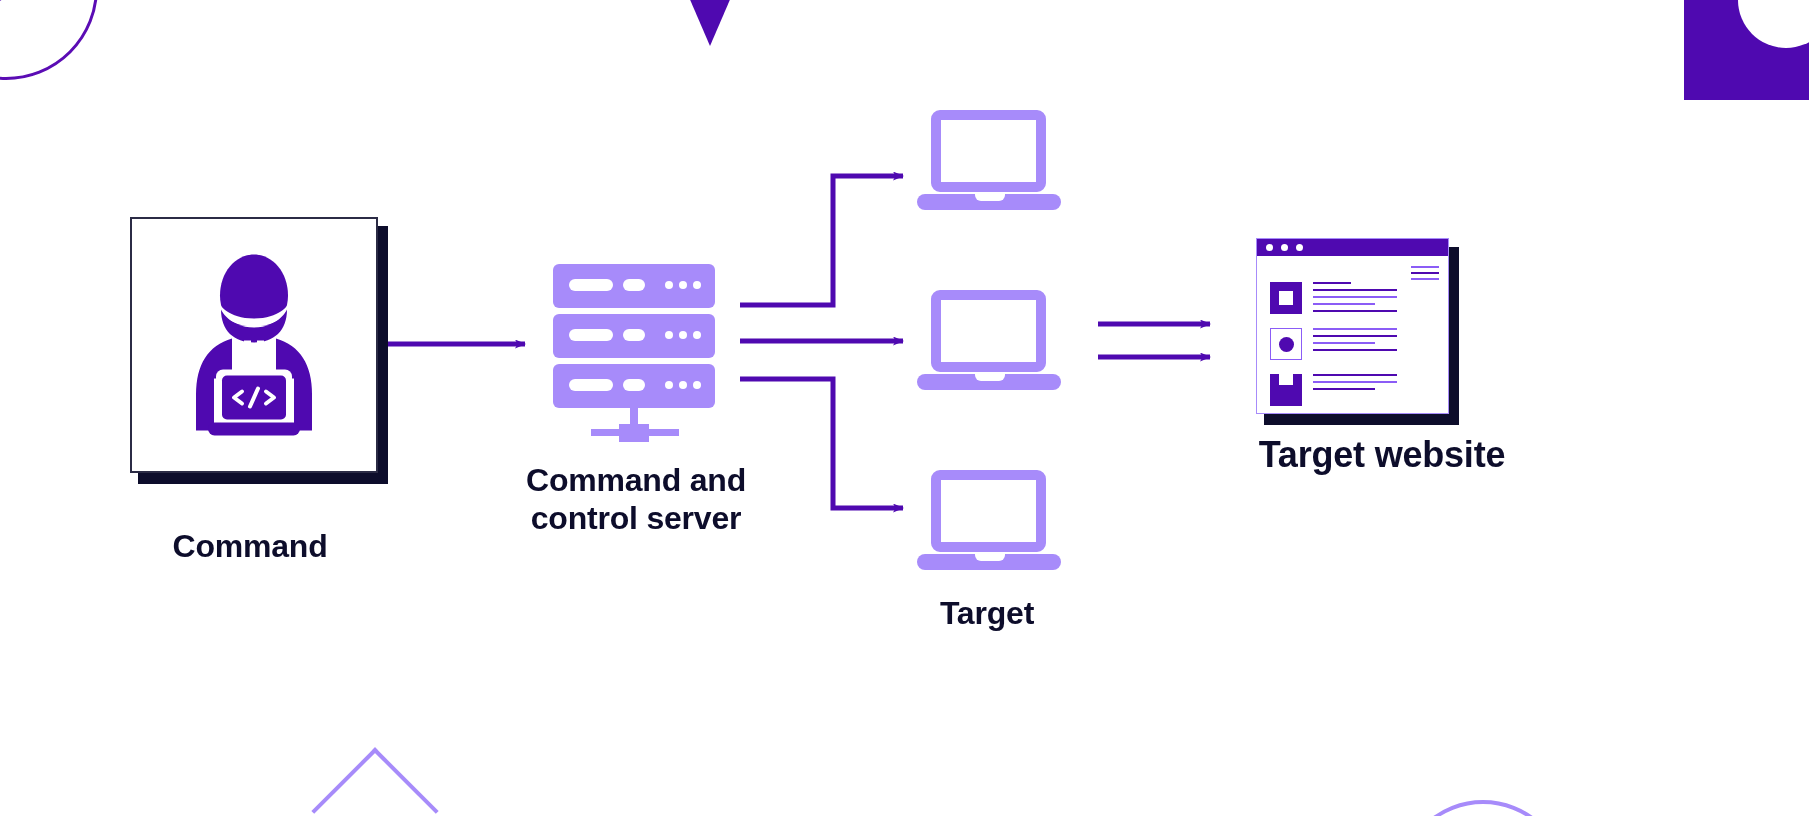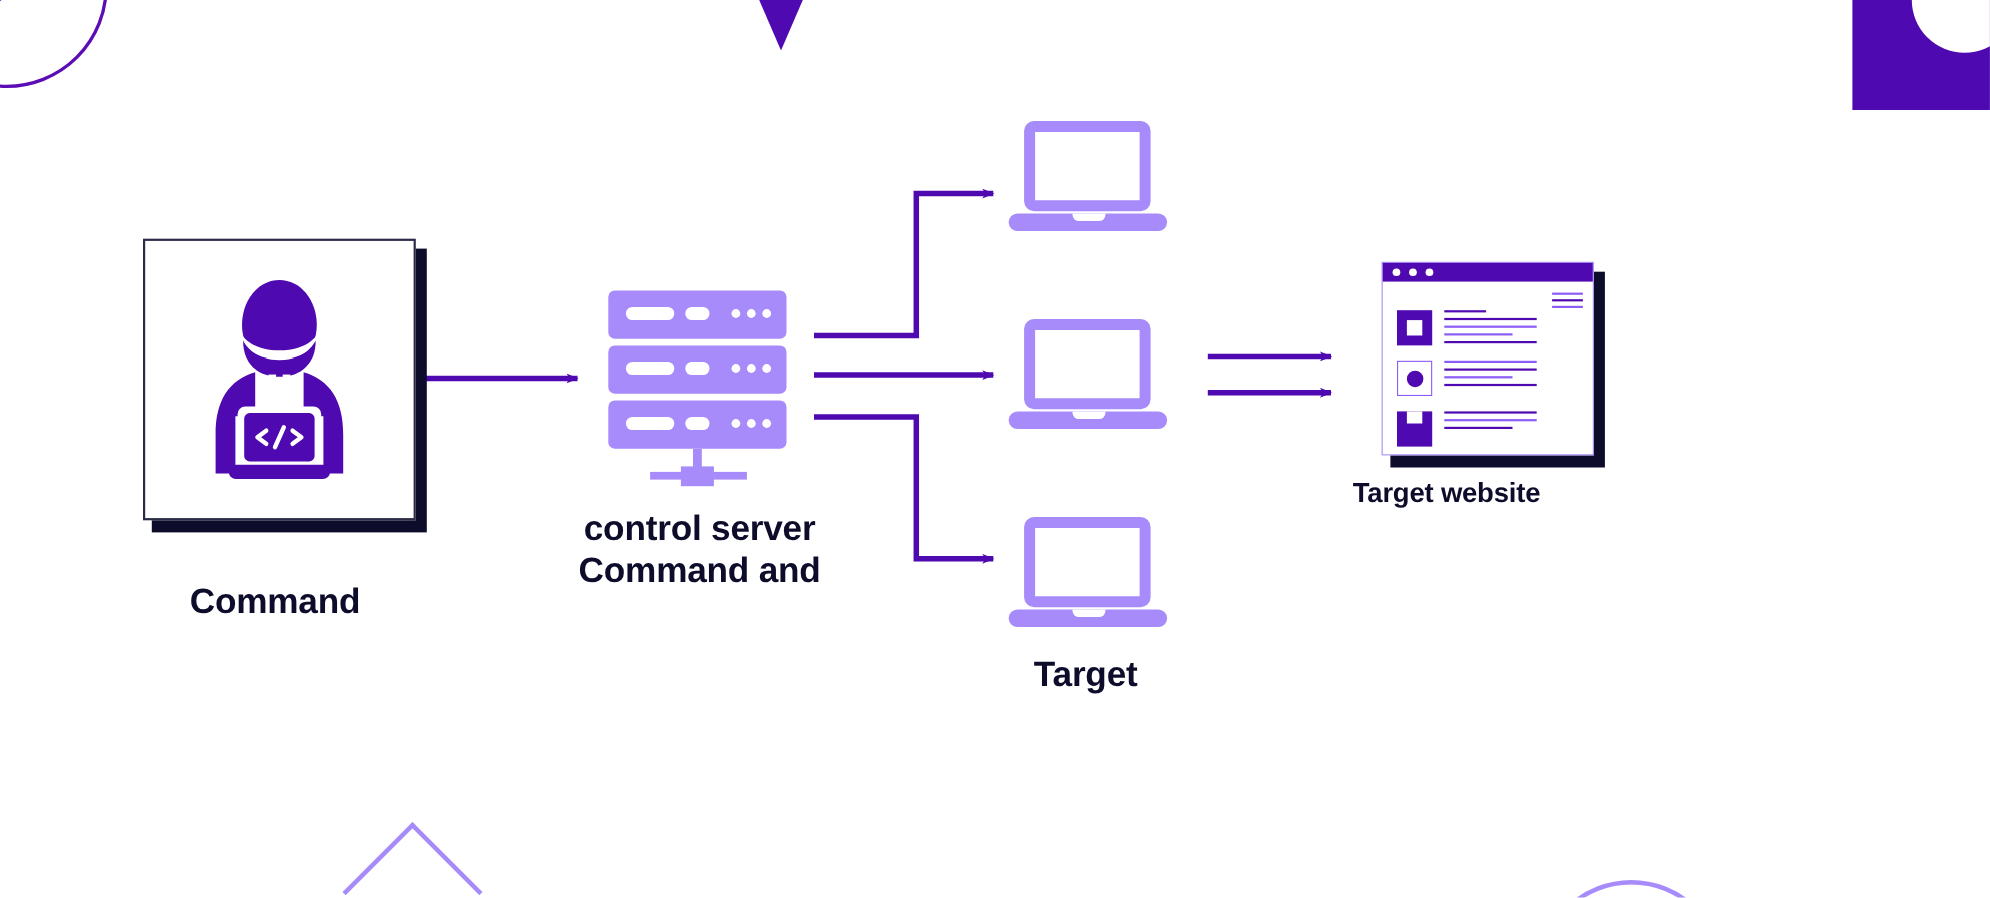--- a/index.html
+++ b/index.html
@@ -28,21 +28,21 @@
   .attacker-shadow{position:absolute;left:8px;top:9px;width:250px;height:258px;background:#0D0D2B;}
   .attacker-card{position:absolute;left:0;top:0;width:248px;height:256px;background:#ffffff;
                  border:2px solid #2B2B45;box-sizing:border-box;}
   .attacker-card svg{position:absolute;left:50%;top:50%;transform:translate(-50%,-50%);}
 
   
   .lbl{color:#0D0D2B;font-weight:bold;text-align:center;line-height:1.18;letter-spacing:-0.2px;}
   .lbl-attacker{left:120px;top:528px;width:260px;font-size:32px;}
   .lbl-cc{left:490px;top:462px;width:292px;font-size:32px;}
   .lbl-botnet{left:866px;top:595px;width:242px;font-size:32px;}
-  .lbl-target{left:1164px;top:434px;width:302px;font-size:25px;}
+  .lbl-target{left:1231px;top:434px;width:302px;font-size:36px;}
 
   
   .server{left:553px;top:264px;width:164px;height:185px;}
   .srv-unit{position:absolute;left:0;width:162px;height:44px;background:#A78BFA;border-radius:6px;}
   .srv-u1{top:0;} .srv-u2{top:50px;} .srv-u3{top:100px;}
   .srv-pill{position:absolute;left:16px;top:15px;width:44px;height:12px;border-radius:7px;background:#ffffff;}
   .srv-pill2{position:absolute;left:70px;top:15px;width:22px;height:12px;border-radius:7px;background:#ffffff;}
   .srv-dots{position:absolute;right:14px;top:17px;display:flex;gap:6px;}
   .srv-dots i{display:block;width:8px;height:8px;border-radius:50%;background:#ffffff;}
   .srv-neck{position:absolute;left:77px;top:144px;width:8px;height:20px;background:#A78BFA;}
@@ -170,22 +170,22 @@
           <i></i>
           <i></i>
         </span>
     </div>
     <div class="srv-neck"></div>
     <div class="srv-hub"></div>
     <div class="srv-barL"></div>
     <div class="srv-barR"></div>
   </div>
   <div class="abs lbl lbl-cc">
+    <div>Command and</div>
     <div>control server</div>
-    <div>Command and</div>
   </div>
 
   <div class="abs laptop lap1">
     <div class="lt-screen"></div>
     <div class="lt-base"></div>
     <div class="lt-notch"></div>
   </div>
   <div class="abs laptop lap2">
     <div class="lt-screen"></div>
     <div class="lt-base"></div>

